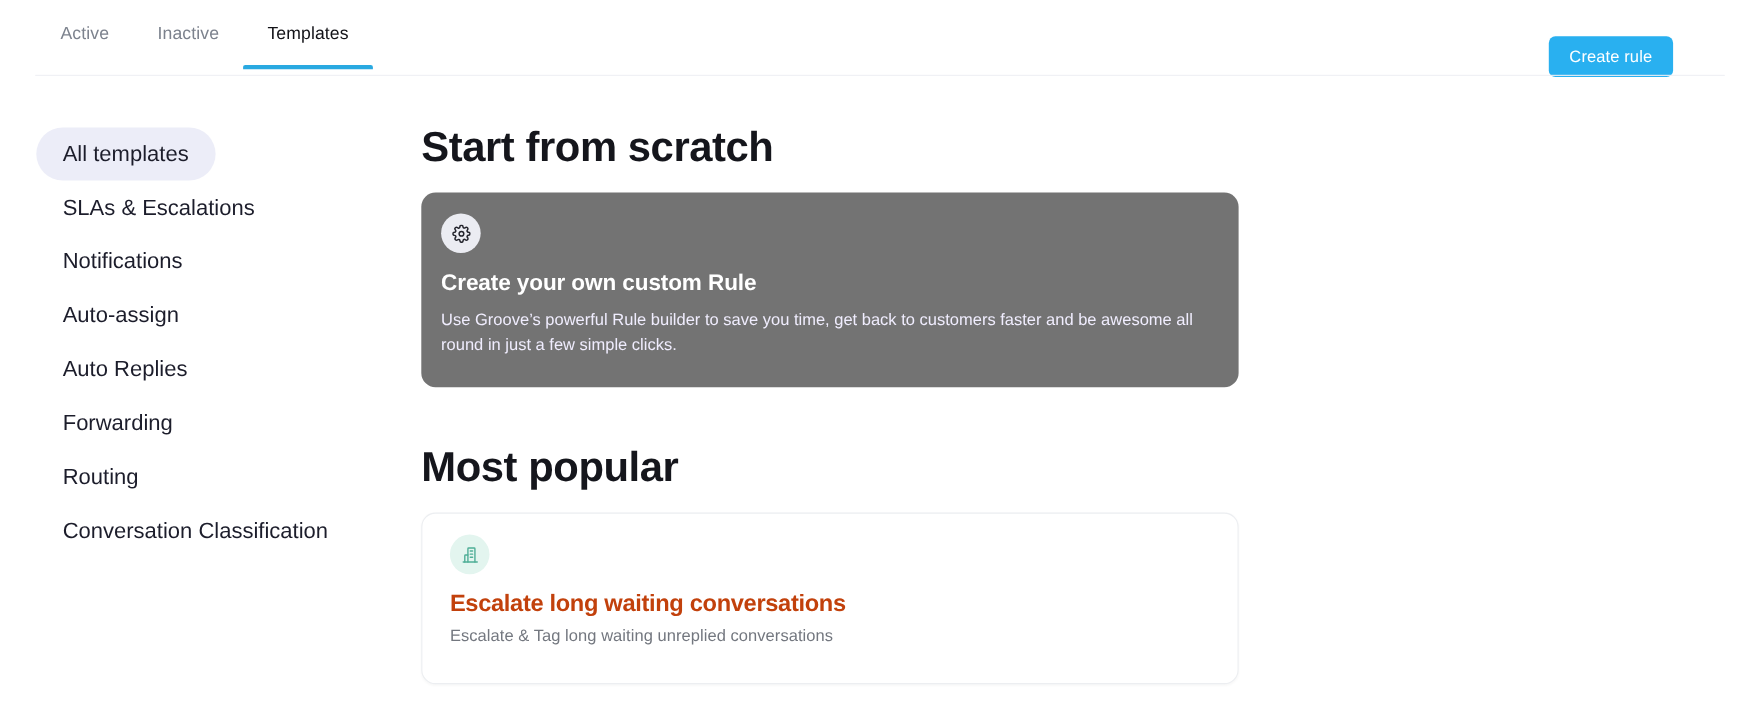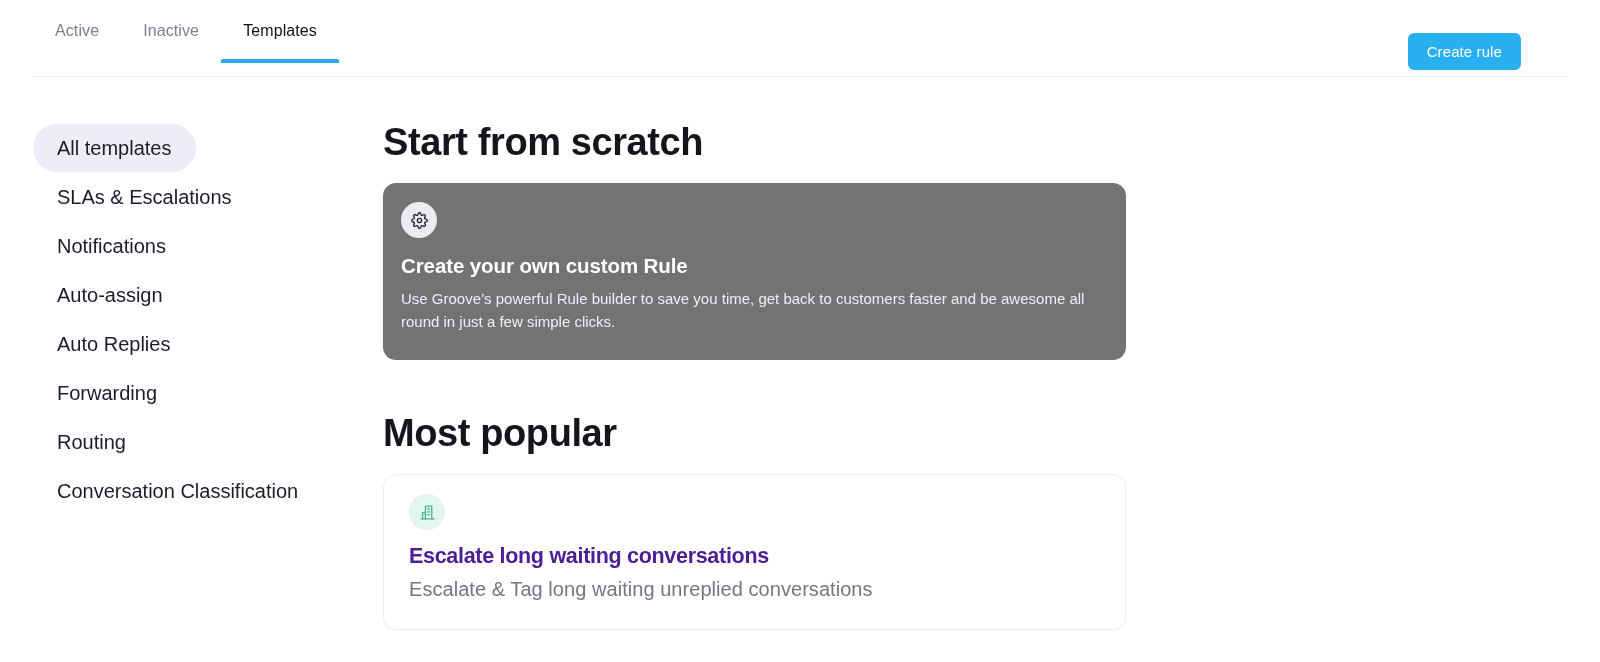--- a/index.html
+++ b/index.html
@@ -9,21 +9,21 @@
     height: 662px;
     background: #ffffff;
     font-family: "Liberation Sans", sans-serif;
     -webkit-font-smoothing: antialiased;
     overflow: hidden;
   }
 
   
   .topbar {
     position: relative;
-    height: 77px;
+    height: 69px;
     width: 1600px;
     background: #ffffff;
   }
   .topbar::after {
     content: "";
     position: absolute;
     left: 32px;
     right: 32px;
     bottom: 0;
     height: 1px;
@@ -177,26 +177,26 @@
     border: 1px solid #eceef1;
     border-radius: 13px;
     padding: 19px 25px 0 25px;
     box-shadow: 0 1px 2px rgba(16,24,40,0.03);
     cursor: pointer;
   }
   .tmpl-title {
     margin-top: 14px;
     font-size: 21.5px;
     font-weight: bold;
-    color: #4c1d95;
+    color: #c2410c;
     letter-spacing: -0.3px;
   }
   .tmpl-desc {
     margin-top: 9px;
-    font-size: 20px;
+    font-size: 15px;
     color: #73777f;
     letter-spacing: 0.05px;
   }
 </style>
 </head>
 <body>
 
 <div class="topbar">
 
   <div class="tabs">

